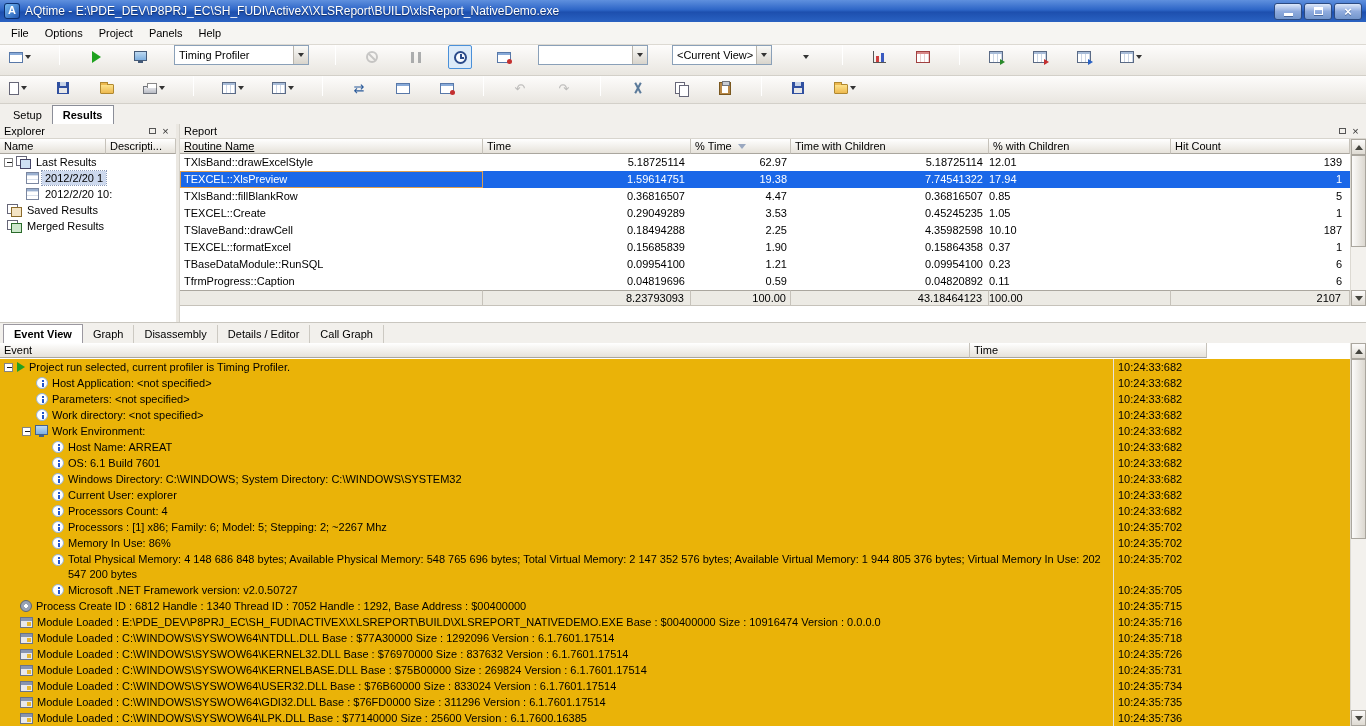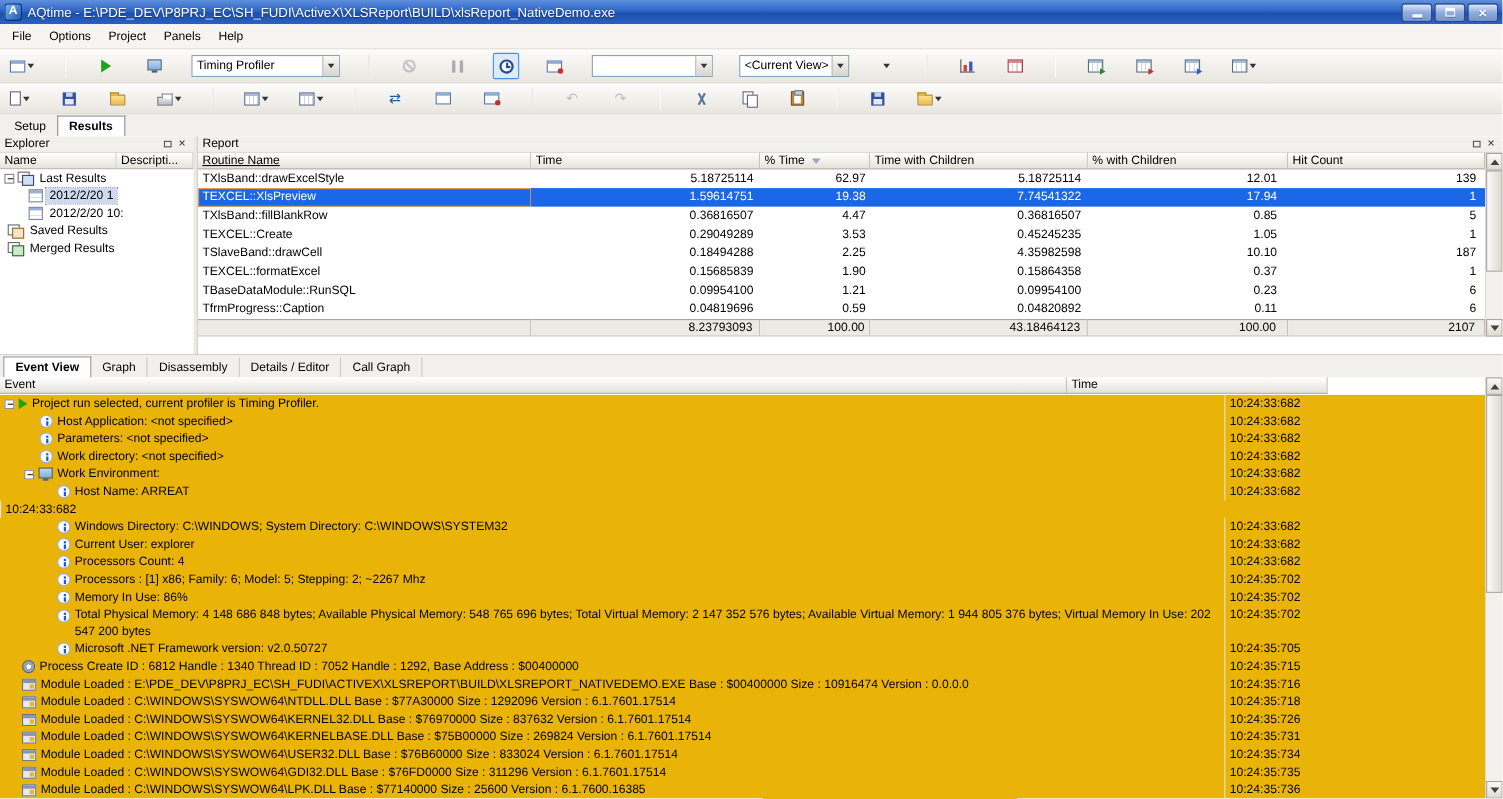--- a/index.html
+++ b/index.html
@@ -22,21 +22,21 @@
   .g-max { width:9px; height:8px; border:1px solid #fff; border-top:3px solid #fff; box-shadow:0 1px 0 #4a6aa0; }
   .g-close { color:#fff; font-size:13px; font-weight:bold; line-height:15px; text-shadow:0 1px 0 #4a6aa0; }
 
   
   .menubar { height:23px; flex:none; background:#f6f5f2; border-bottom:1px solid #dcd9d2;
     display:flex; align-items:center; padding-left:3px; }
   .mitem { padding:4px 8px; }
 
   
   .toolbar { flex:none; background:linear-gradient(#fdfcfb,#e9e6e0); border-bottom:1px solid #d3d0c9;
-    display:flex; align-items:center; padding:0 5px; gap:20px; }
+    display:flex; align-items:flex-start; padding:0 5px; gap:20px; }
   .tb1 { height:31px; } .tb2 { height:28px; }
   .sep { width:1px; height:20px; background:#bcb8b0; border-right:1px solid #fff; margin:0 4px; flex:none; }
   .tbtn { height:24px; min-width:24px; padding:0 3px; display:flex; align-items:center; justify-content:center;
     gap:2px; flex:none; border:1px solid transparent; }
   .tbtn.hot { border:1px solid #4a90d9; background:#ddebf9; border-radius:2px; }
   .tbtn.dis { opacity:.5; filter:grayscale(.8); }
   .dd { width:0; height:0; border-left:3px solid transparent; border-right:3px solid transparent;
     border-top:4px solid #333; flex:none; }
   .glyph { font-size:13px; color:#2a5a9a; line-height:1; }
   .tbtn.dis .glyph { color:#888; }
@@ -147,21 +147,21 @@
       repeating-linear-gradient(0deg,transparent 0 3px,#d8e0ec 3px 4px); }
 
   
   .r-main { width:1170px; }
   .r-head, .r-row, .r-foot { display:flex; width:1170px; }
   .rc { overflow:hidden; white-space:nowrap; flex:none; }
   .rc0 { width:303px; padding-left:4px; }
   .rc1 { width:208px; text-align:right; padding-right:6px; }
   .rc2 { width:100px; text-align:right; padding-right:4px; }
   .rc3 { width:198px; text-align:right; padding-right:6px; }
-  .rc4 { width:182px; text-align:right; padding-right:10px; }
+  .rc4 { width:182px; text-align:left; padding-right:10px; }
   .rc5 { width:179px; text-align:right; padding-right:8px; }
   .r-head .hcell { text-align:left; }
   .h0 { width:303px;text-decoration:underline; } .h1 { width:208px; } .h2 { width:100px; } .h3 { width:198px; } .h4 { width:182px; } .h5 { width:179px; }
   .r-row { height:17px; line-height:17px; background:#fff; }
   .r-row.sel { background:#1a67e8; color:#fff; }
   .r-row.sel .rc0 { box-shadow:inset 0 0 0 1px #df9e4e; }
   .r-foot { height:16px; }
   .r-foot .rc { background:#eceae4; border-top:1px solid #aaa69e; border-bottom:1px solid #c6c2ba;
     border-right:1px solid #c6c2ba; line-height:14px; }
   .r-rest { flex:1; background:#fff; }
@@ -584,20 +584,24 @@
         <span class="ev-time">10:24:33:682</span>
       </div>
       <div class="ev-row">
         <span class="ev-text e2">
             <span class="i-info"></span>
             <span class="ev-label">Host Name: ARREAT</span>
           </span>
         <span class="ev-time">10:24:33:682</span>
       </div>
       <div class="ev-row">
+        <span class="ev-text e2">
+            <span class="i-info"></span>
+            <span class="ev-label">OS: 6.1 Build 7601</span>
+          </span>
         <span class="ev-time">10:24:33:682</span>
       </div>
       <div class="ev-row">
         <span class="ev-text e2">
             <span class="i-info"></span>
             <span class="ev-label">Windows Directory: C:\WINDOWS; System Directory: C:\WINDOWS\SYSTEM32</span>
           </span>
         <span class="ev-time">10:24:33:682</span>
       </div>
       <div class="ev-row">

